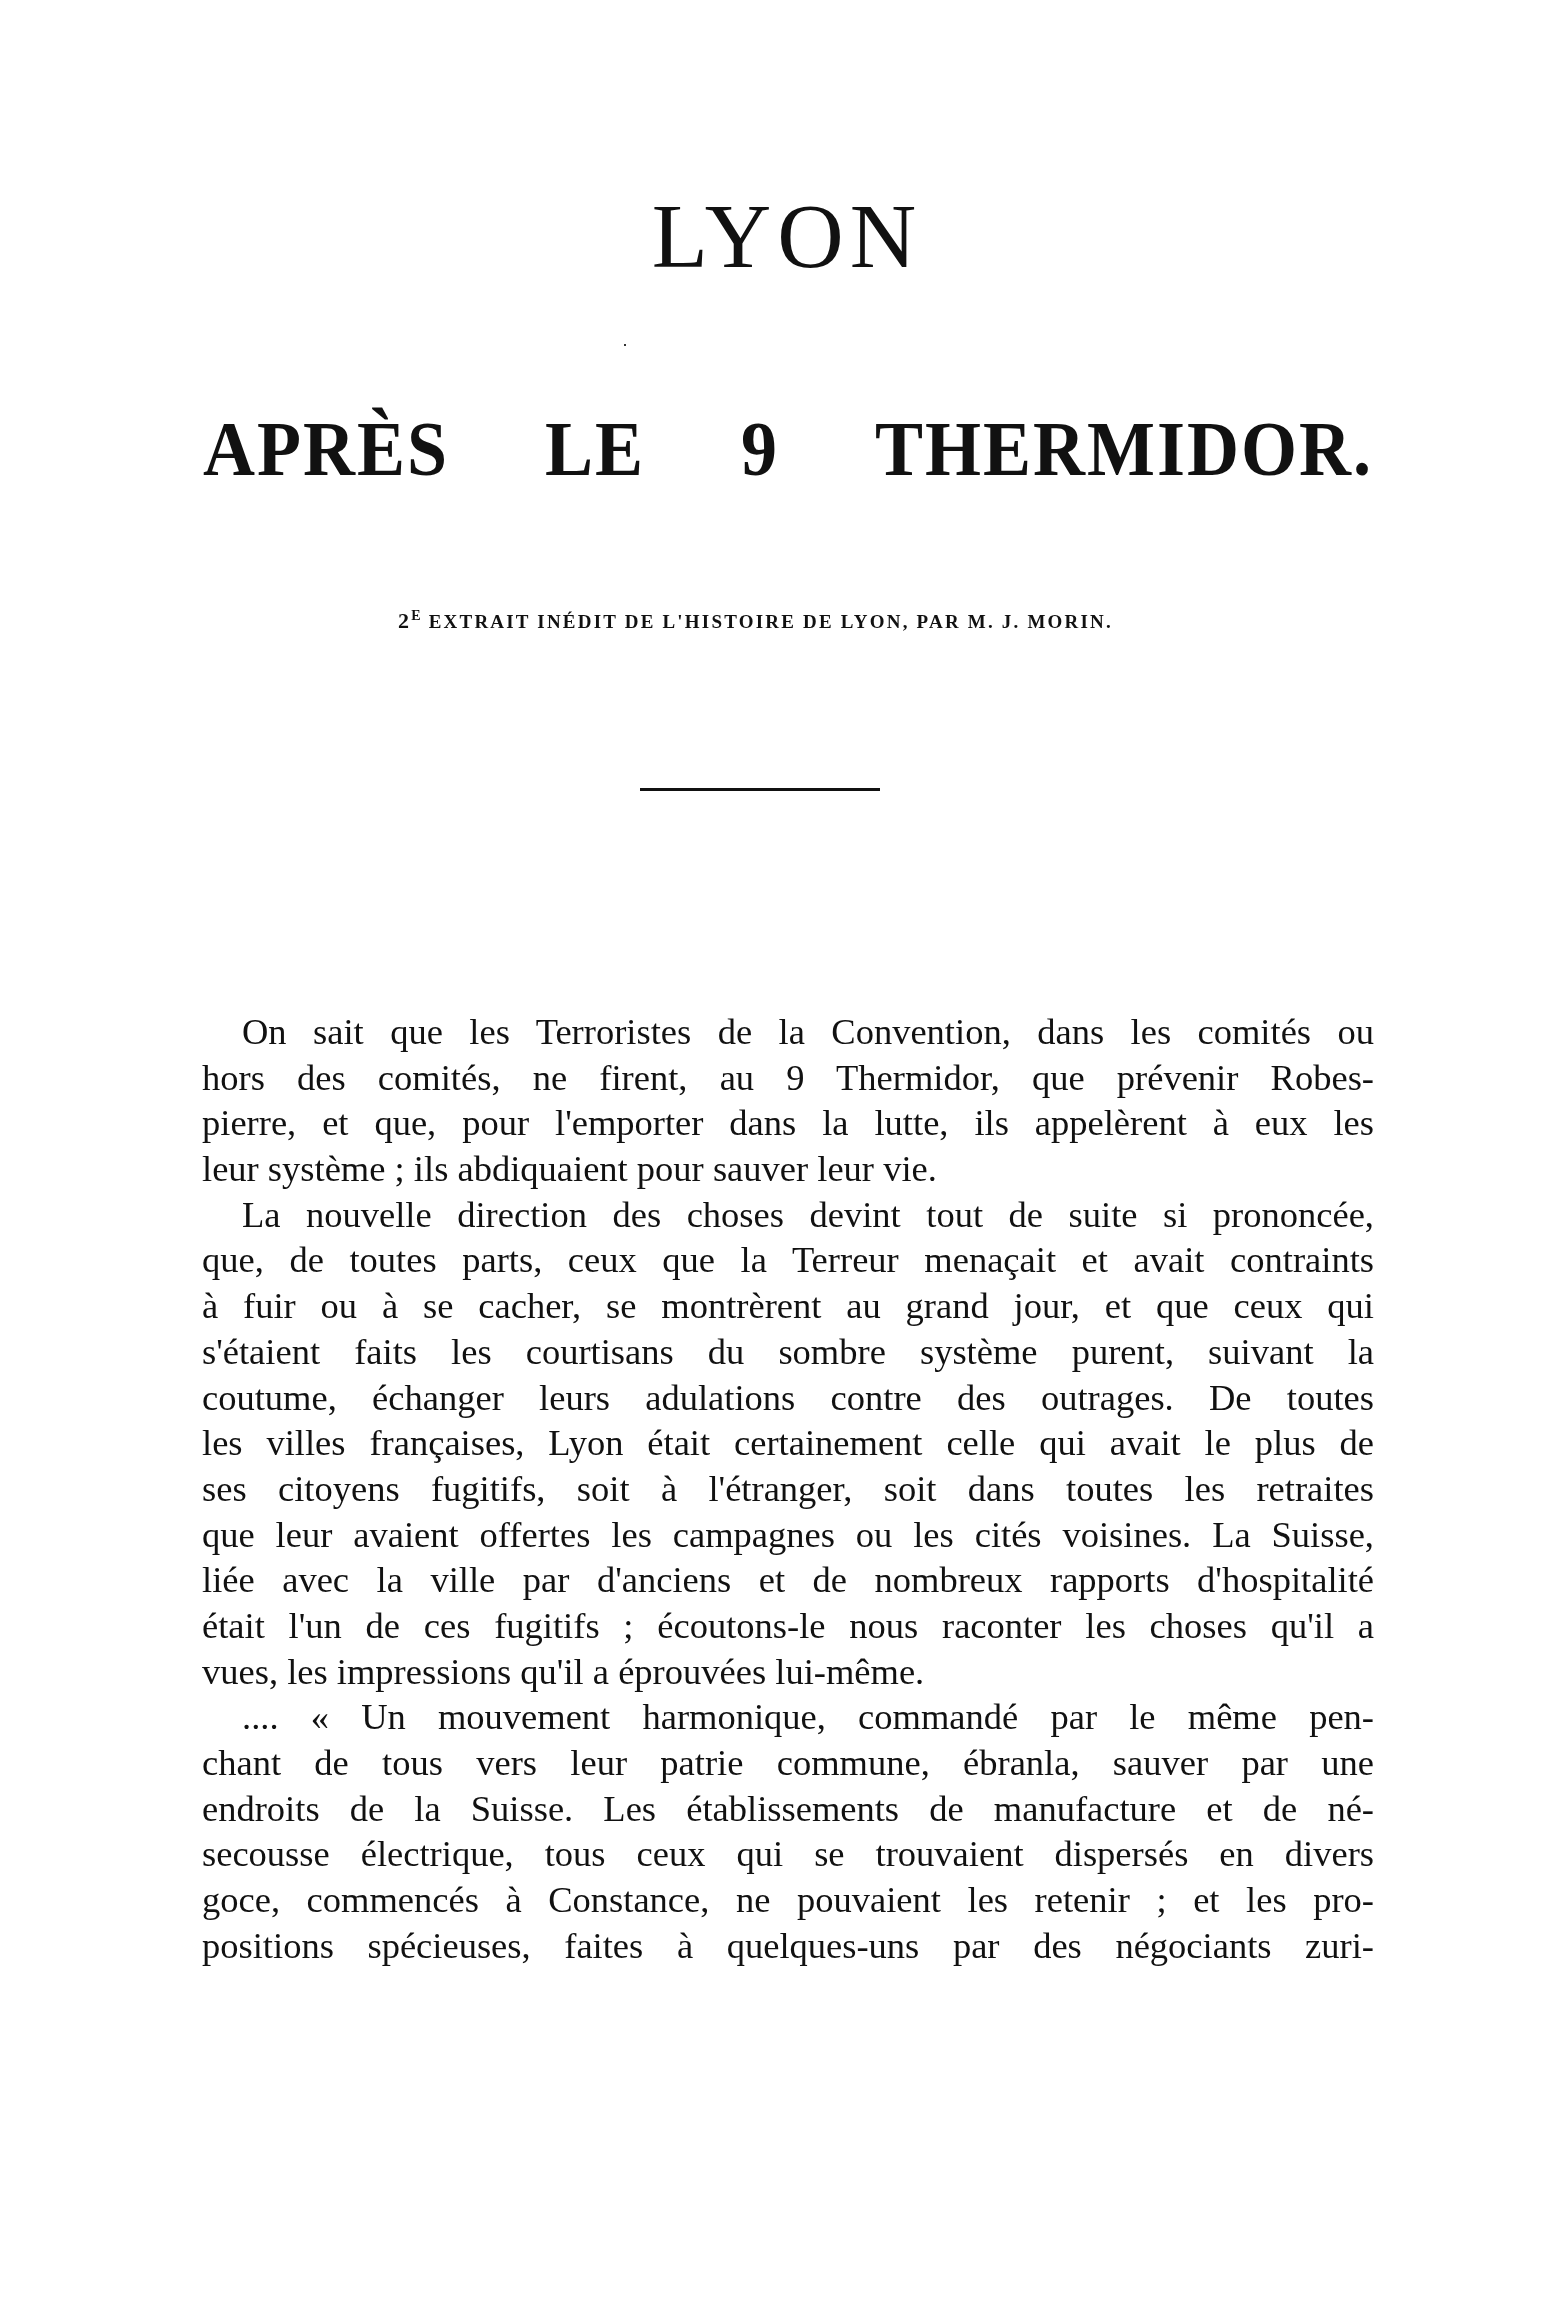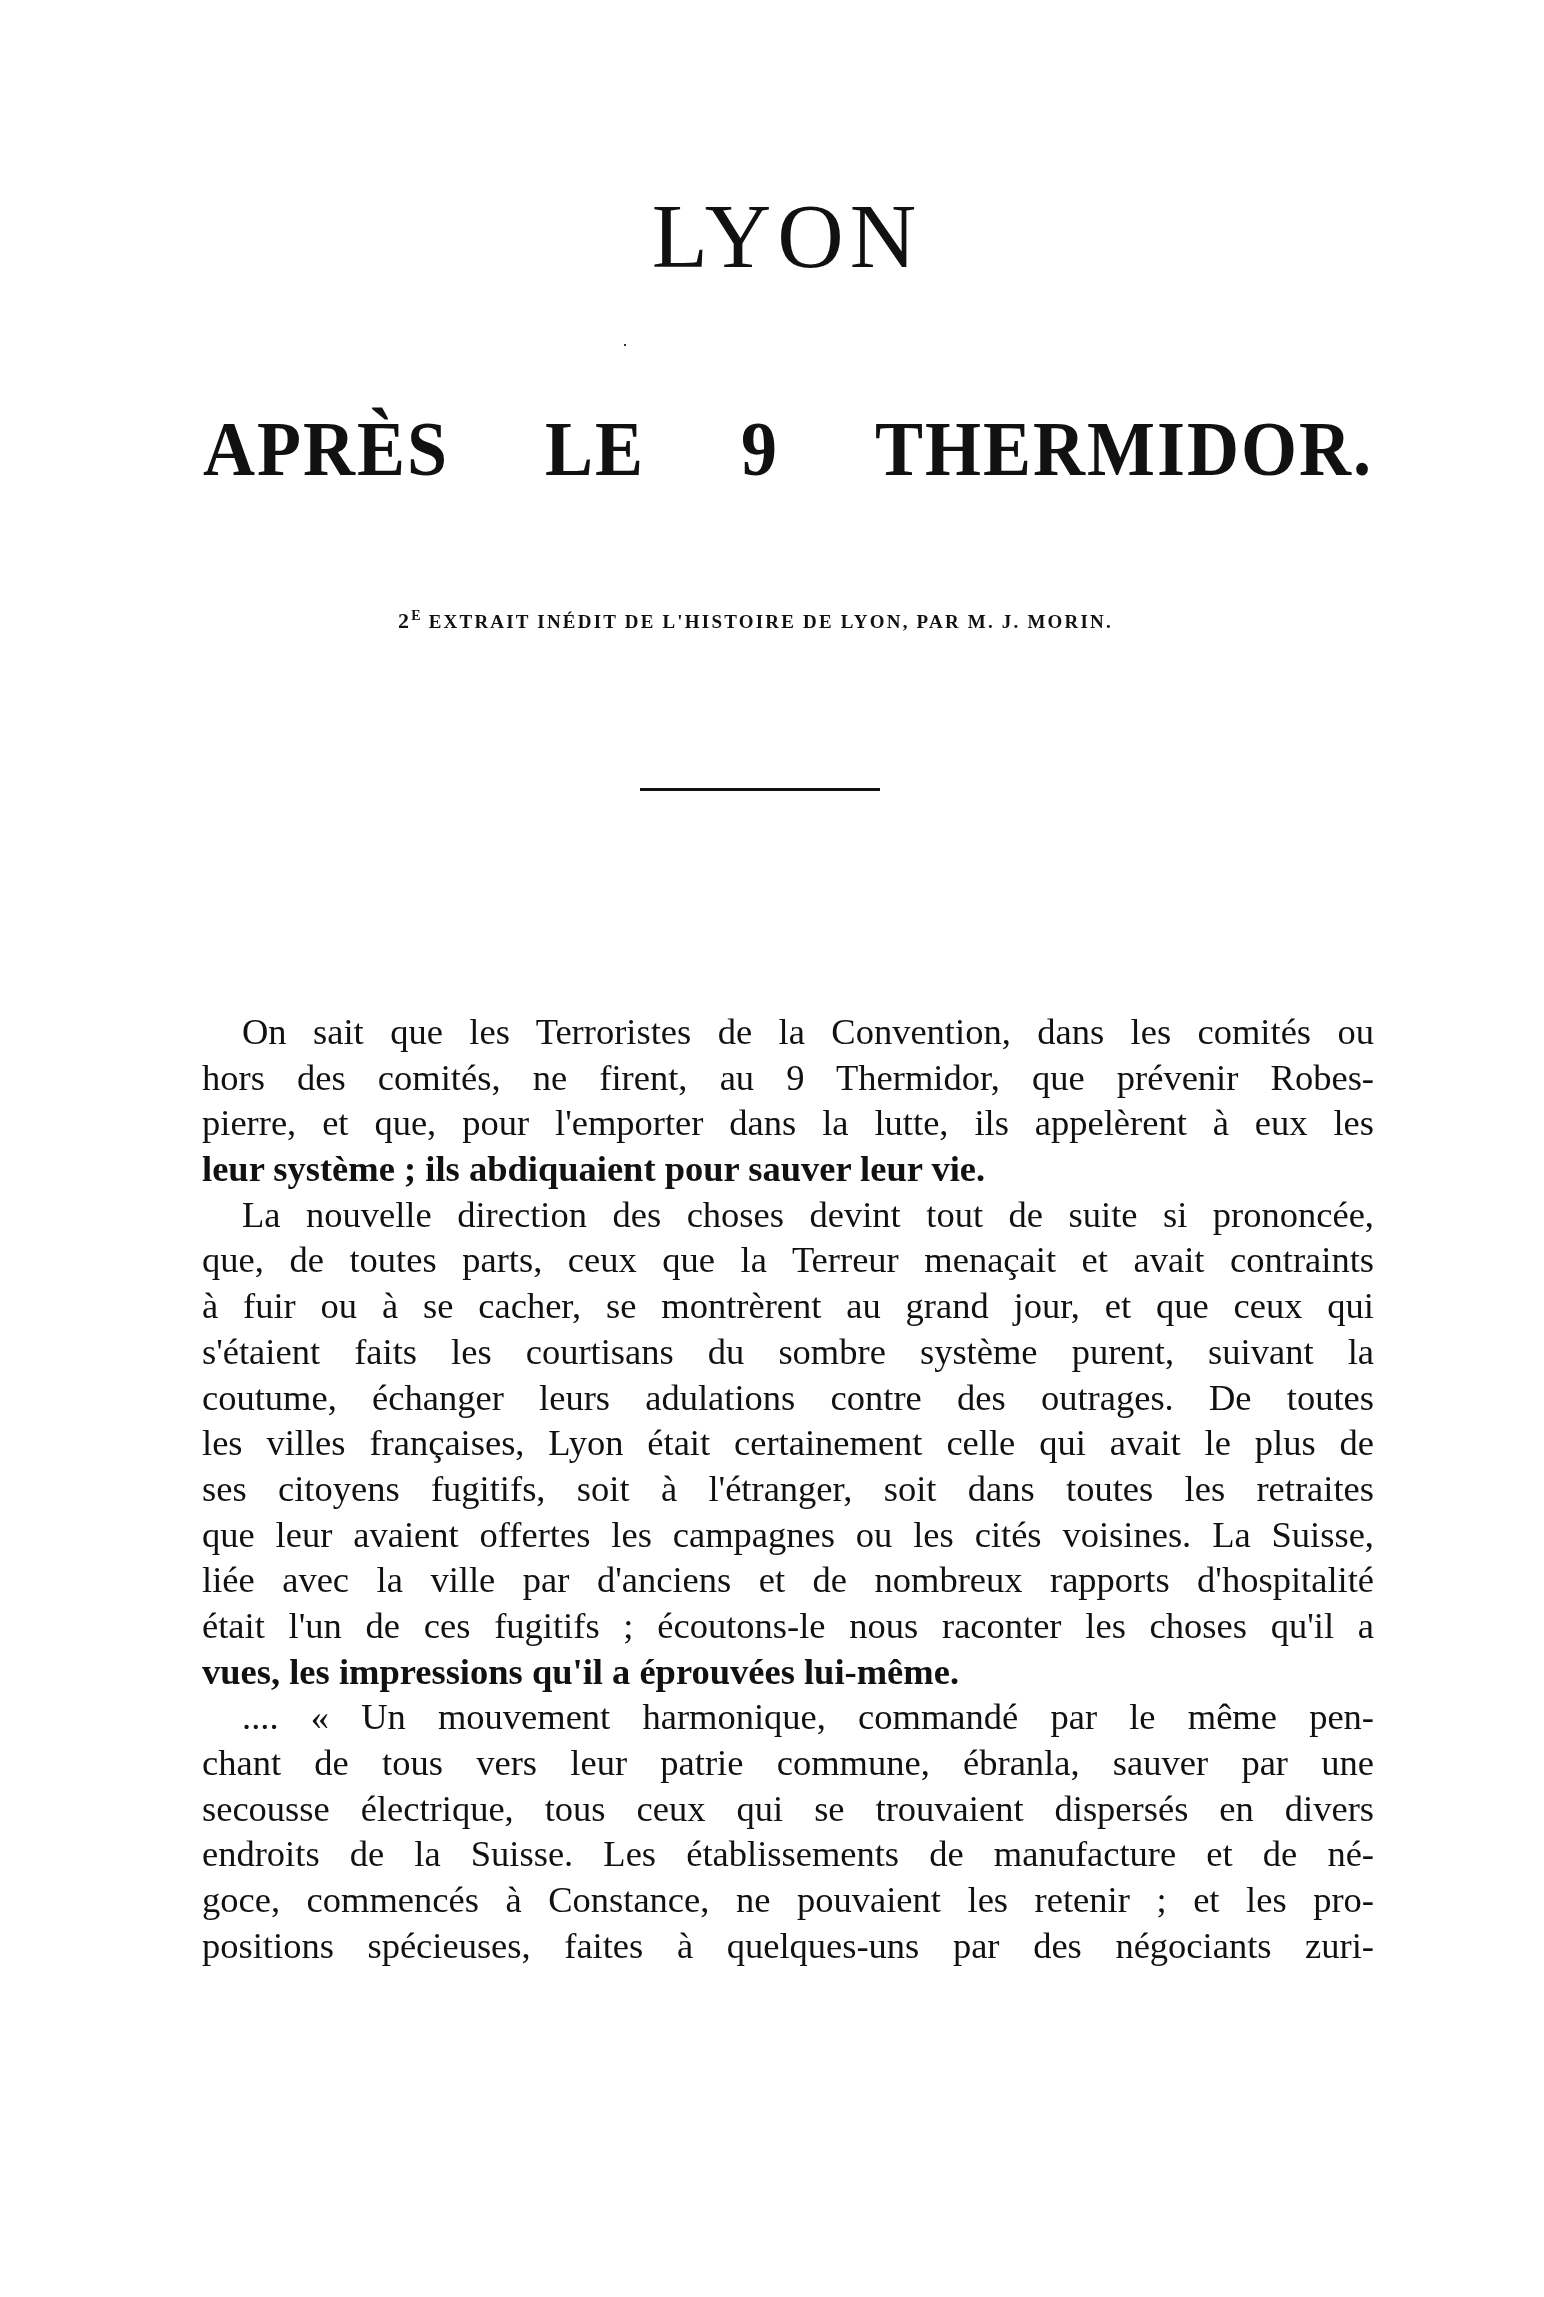--- a/index.html
+++ b/index.html
@@ -116,21 +116,20 @@
       padding-left: 40px;
     }
     .body-text .line > span {
       display: inline-block;
       width: 100%;
       text-align: justify;
       text-align-last: justify;
     }
     .body-text .line.last > span {
       text-align-last: left;
-      font-weight: bold;
     }
   </style>
 </head>
 <body>
 
 <div class="page">
 
   <div class="speck"></div>
 
   <h1 class="title">LYON</h1>
@@ -160,19 +159,19 @@
     <div class="line"><span>coutume, échanger leurs adulations contre des outrages. De toutes</span></div>
     <div class="line"><span>les villes françaises, Lyon était certainement celle qui avait le plus de</span></div>
     <div class="line"><span>ses citoyens fugitifs, soit à l'étranger, soit dans toutes les retraites</span></div>
     <div class="line"><span>que leur avaient offertes les campagnes ou les cités voisines. La Suisse,</span></div>
     <div class="line"><span>liée avec la ville par d'anciens et de nombreux rapports d'hospitalité</span></div>
     <div class="line"><span>était l'un de ces fugitifs ; écoutons-le nous raconter les choses qu'il a</span></div>
     <div class="line last"><span>vues, les impressions qu'il a éprouvées lui-même.</span></div>
 
     <div class="line indent"><span>.... « Un mouvement harmonique, commandé par le même pen-</span></div>
     <div class="line"><span>chant de tous vers leur patrie commune, ébranla, sauver par une</span></div>
+    <div class="line"><span>endroits de la Suisse. Les établissements de manufacture et de né-</span></div>
     <div class="line"><span>secousse électrique, tous ceux qui se trouvaient dispersés en divers</span></div>
-    <div class="line"><span>endroits de la Suisse. Les établissements de manufacture et de né-</span></div>
     <div class="line"><span>goce, commencés à Constance, ne pouvaient les retenir ; et les pro-</span></div>
     <div class="line"><span>positions spécieuses, faites à quelques-uns par des négociants zuri-</span></div>
   </div>
 
 </div>
 
 </body></html>

